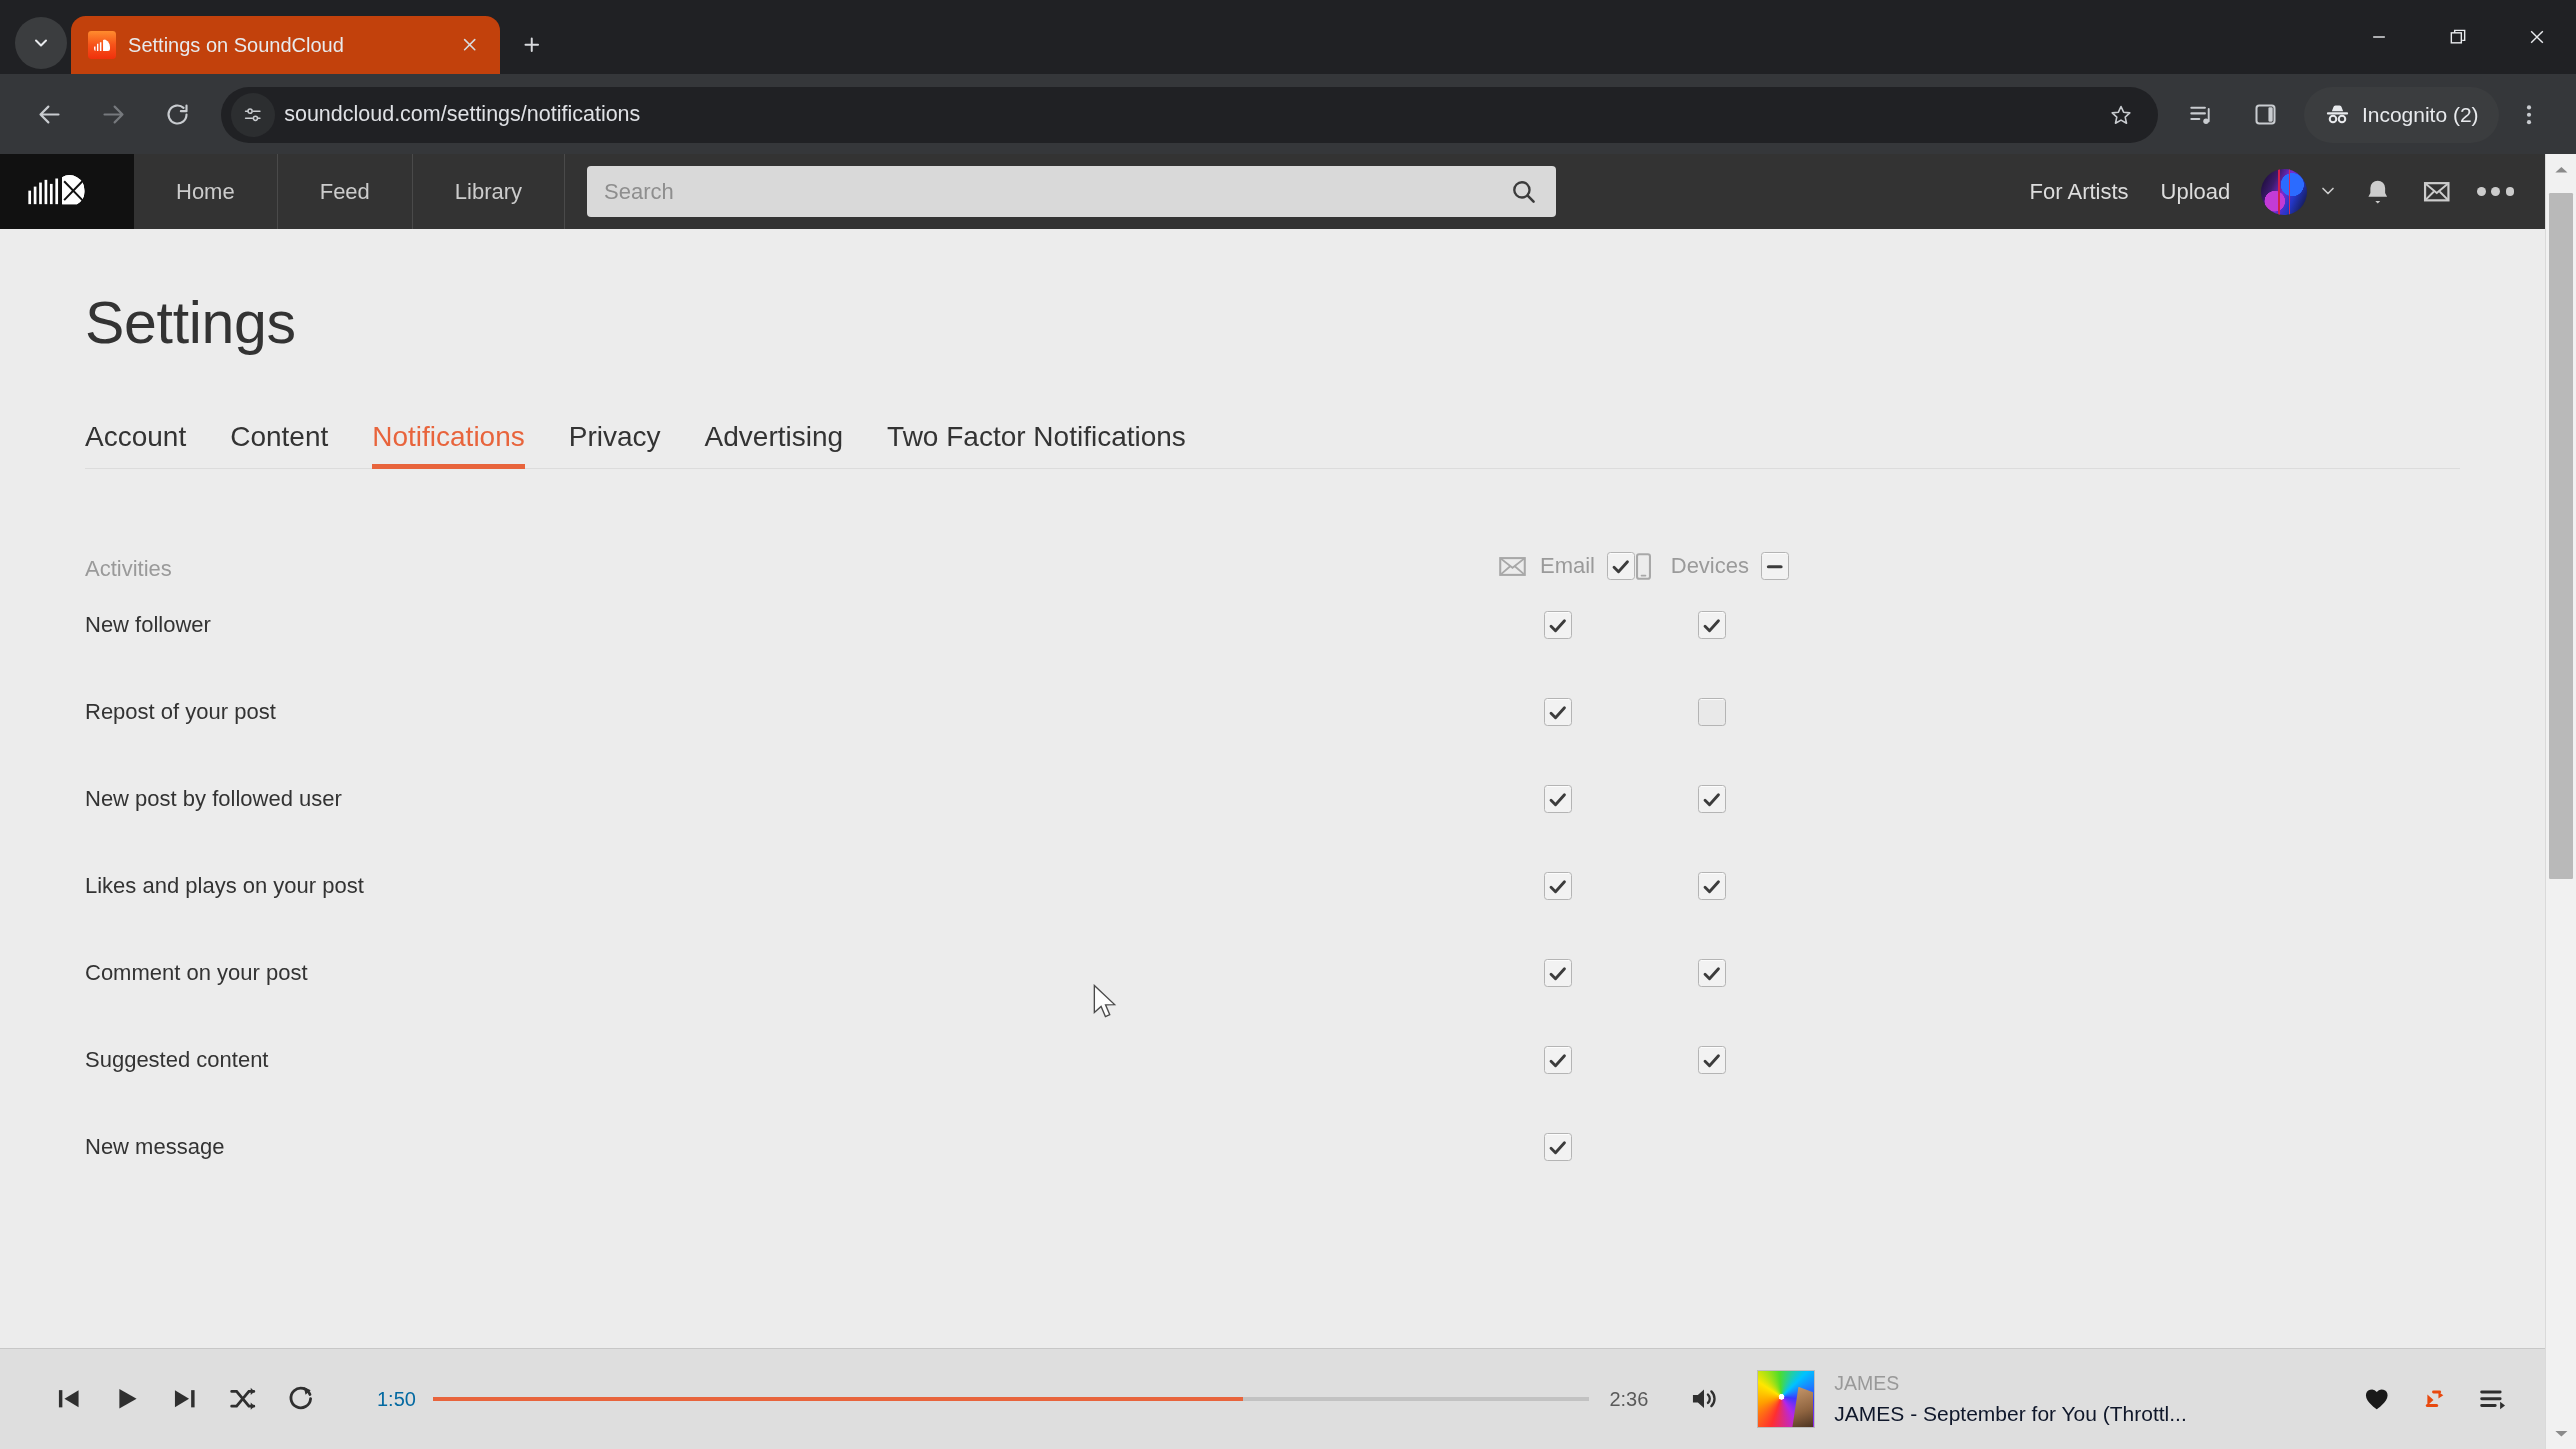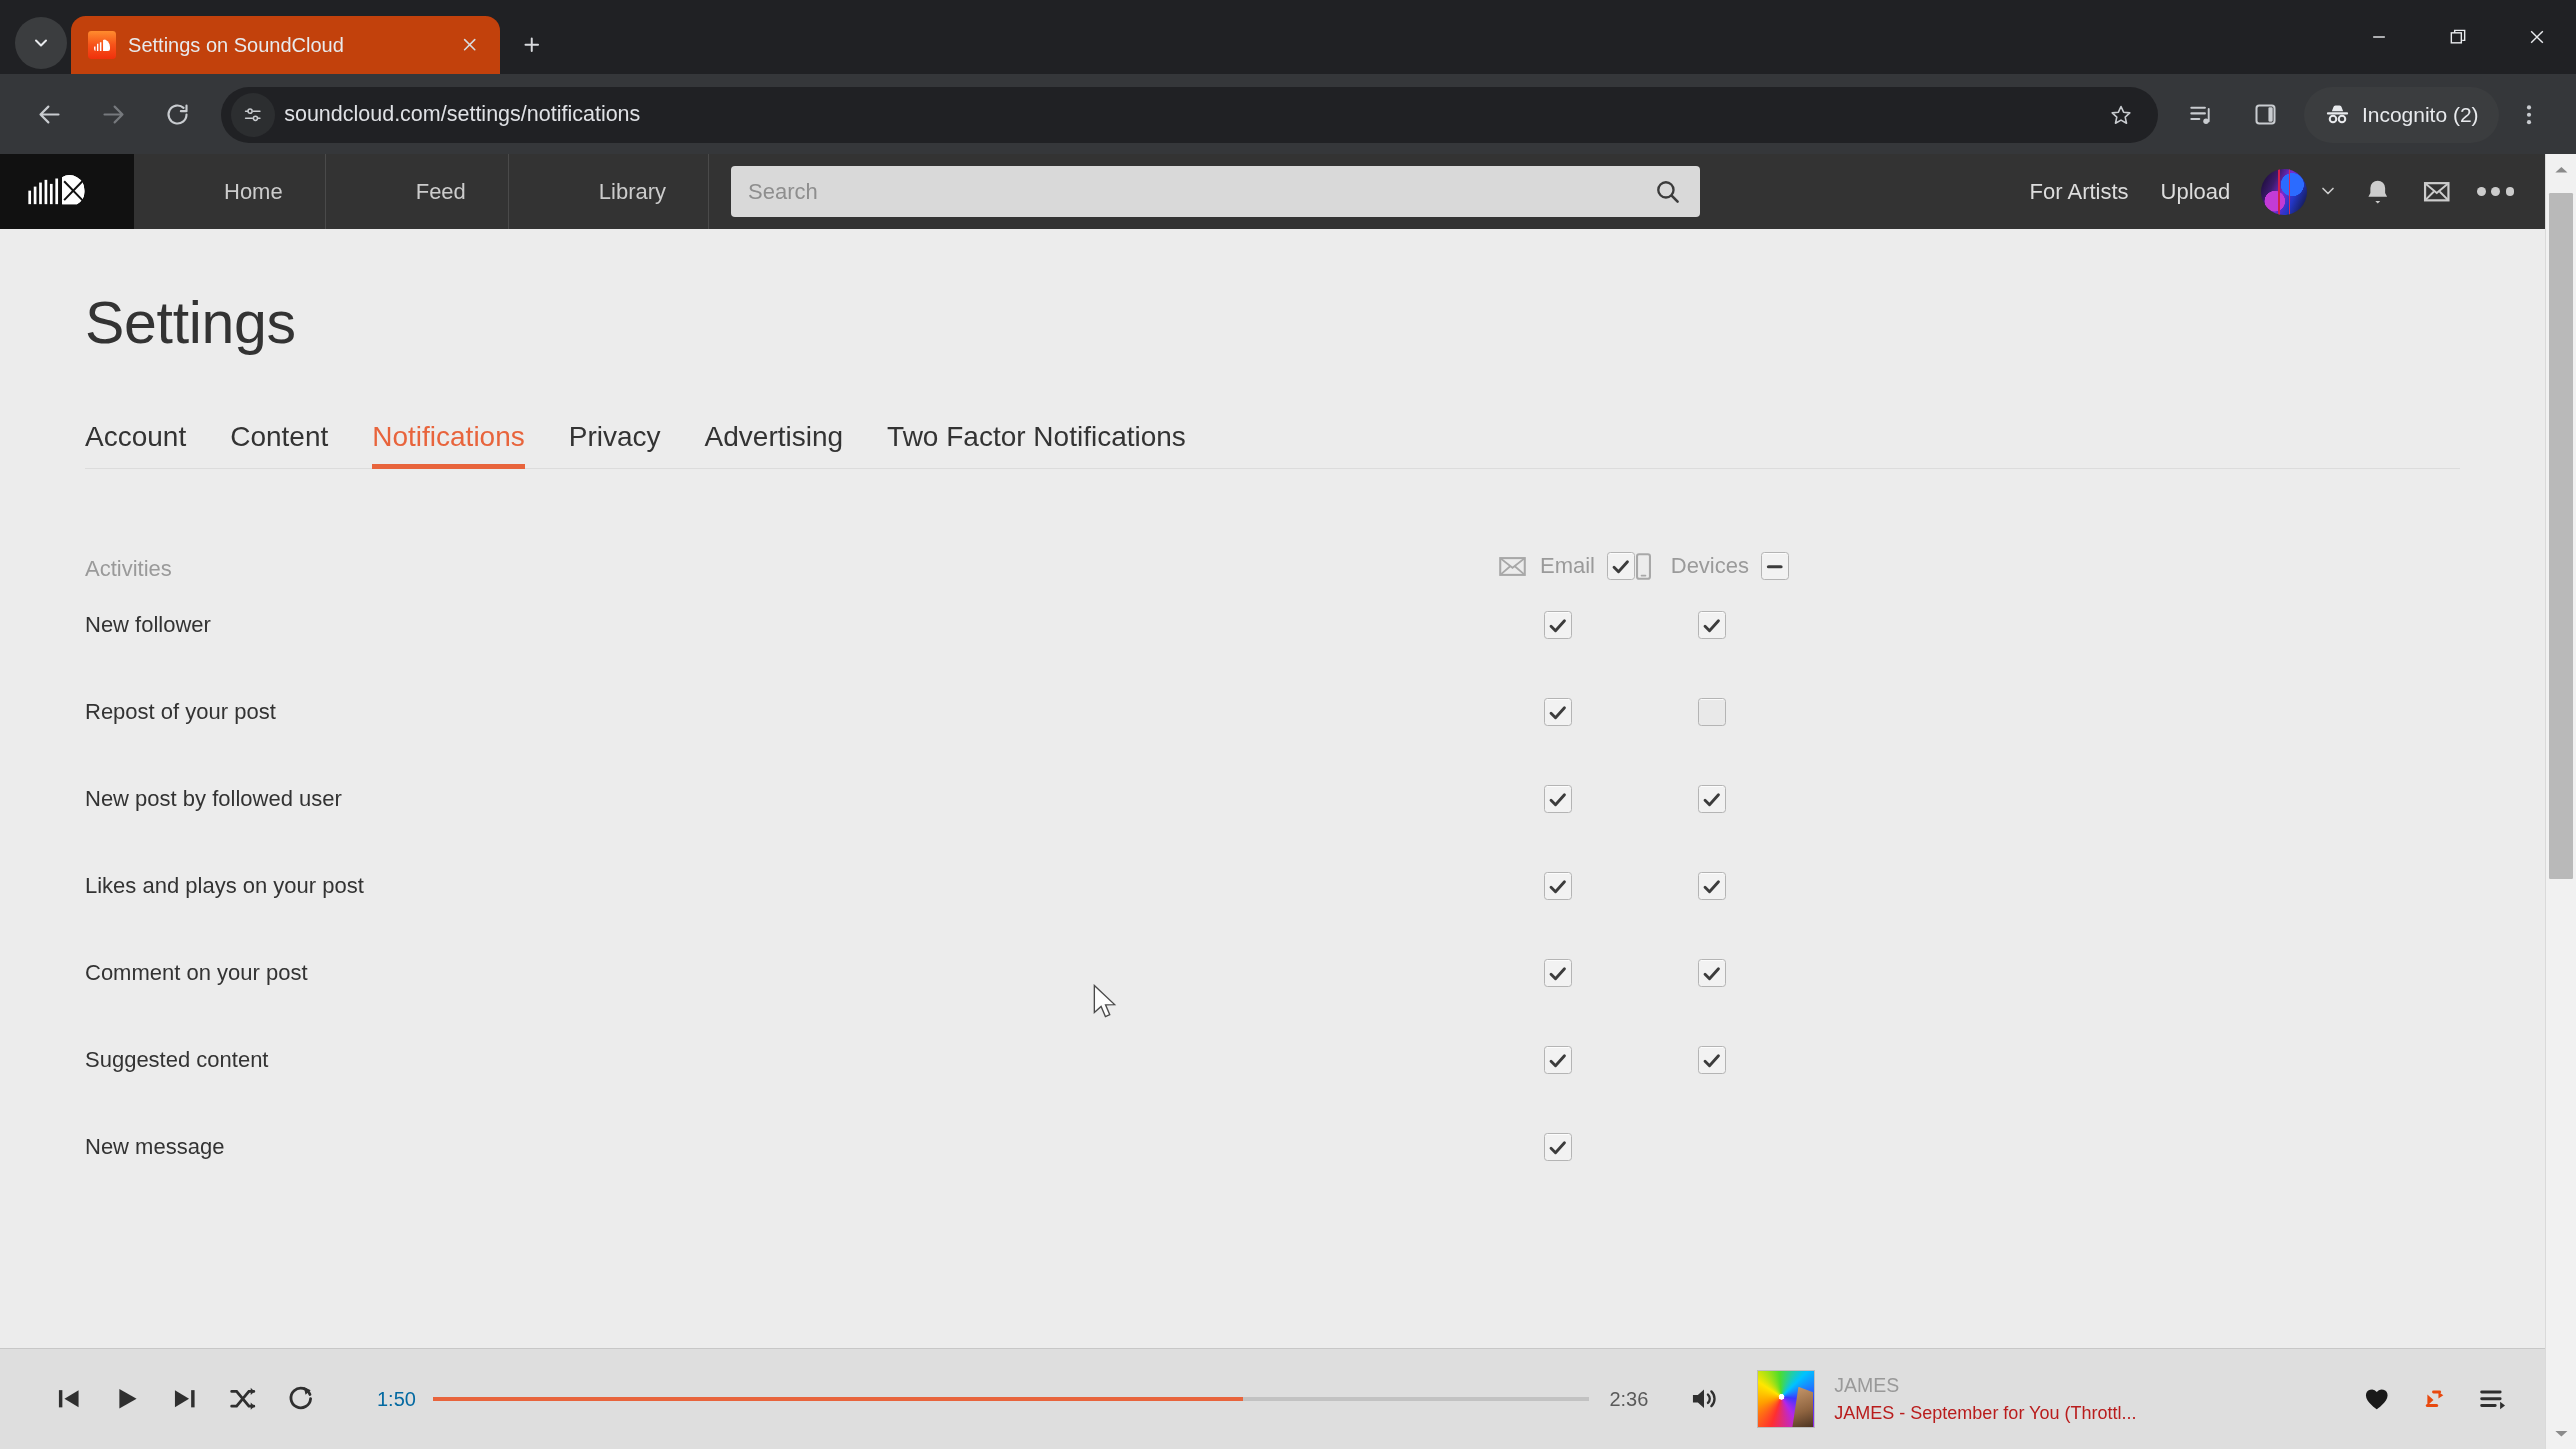--- a/index.html
+++ b/index.html
@@ -86,21 +86,21 @@
 
   
   .viewport { position:absolute; left:0; top:154px; width:2576px; height:1295px; background:#ececec; overflow:hidden; }
 
   
   .sc-header { height:75px; background:#333; display:flex; align-items:stretch; width:2545px; }
   .sc-logo { width:134px; background:#111; display:flex; align-items:center; justify-content:center; flex:0 0 auto;}
   .sc-logo svg{ width:81px; height:38px; }
   .sc-navitem {
     display:flex; align-items:center; justify-content:center; padding:0 42px;
-    color:#ccc; font-size:22px; border-right:0.7px solid #4a4a4a; flex:0 0 auto; white-space:nowrap;margin-left:48px;
+    color:#ccc; font-size:22px; border-right:0.7px solid #4a4a4a; flex:0 0 auto; white-space:nowrap;
   }
   .sc-navitem:first-of-type{ border-left:0.7px solid #4a4a4a; }
   .sc-search-wrap { flex:1 1 auto; display:flex; align-items:center; padding:0 21.5px; min-width:0;}
   .sc-search {
     width:969px; max-width:100%; height:51px; background:#d9d9d9; border-radius:4px;
     display:flex; align-items:center; padding:0 17.4px; gap:6.7px;
   }
   .sc-search input {
     flex:1 1 auto; border:0; background:transparent; outline:none;
     font-family:"Liberation Sans", sans-serif; font-size:22px; color:#333; min-width:0;
@@ -195,21 +195,21 @@
       conic-gradient(from 200deg at 42% 46%, #ff2f2f, #ff9d00, #ffe600, #4fdd2a, #00c2ff, #3b37ff, #b327e8, #ff2f2f);
     position:relative; overflow:hidden;
   }
   .pb-art::after{
     content:""; position:absolute; right:1.3px; bottom:0; width:40%; height:72%;
     background:linear-gradient(160deg,#c99a6d 0%,#8f6440 60%,#4d3422 100%);
     clip-path: polygon(35% 0,100% 14%,100% 100%,8% 100%);
   }
   .pb-meta { display:flex; flex-direction:column; justify-content:flex-start; gap:6.7px; width:523px; flex:0 0 auto; }
   .pb-artist { font-size:19.5px; color:#999; }
-  .pb-title { font-size:18px; color:#b91c1c; white-space:nowrap; overflow:hidden; text-overflow:ellipsis;}
+  .pb-title { font-size:21px; color:#0f172a; white-space:nowrap; overflow:hidden; text-overflow:ellipsis;}
   .pb-actions { display:flex; align-items:center; gap:20px; margin-left:auto; padding-right:6.7px;}
   .pb-actions .act { width:38px;height:38px; display:flex; align-items:center; justify-content:center;}
   .pb-actions .act svg{ width:29.5px;height:29.5px;}
 </style>
 </head>
 <body>
 
 <div class="browser">
 
   <div class="tabstrip">

